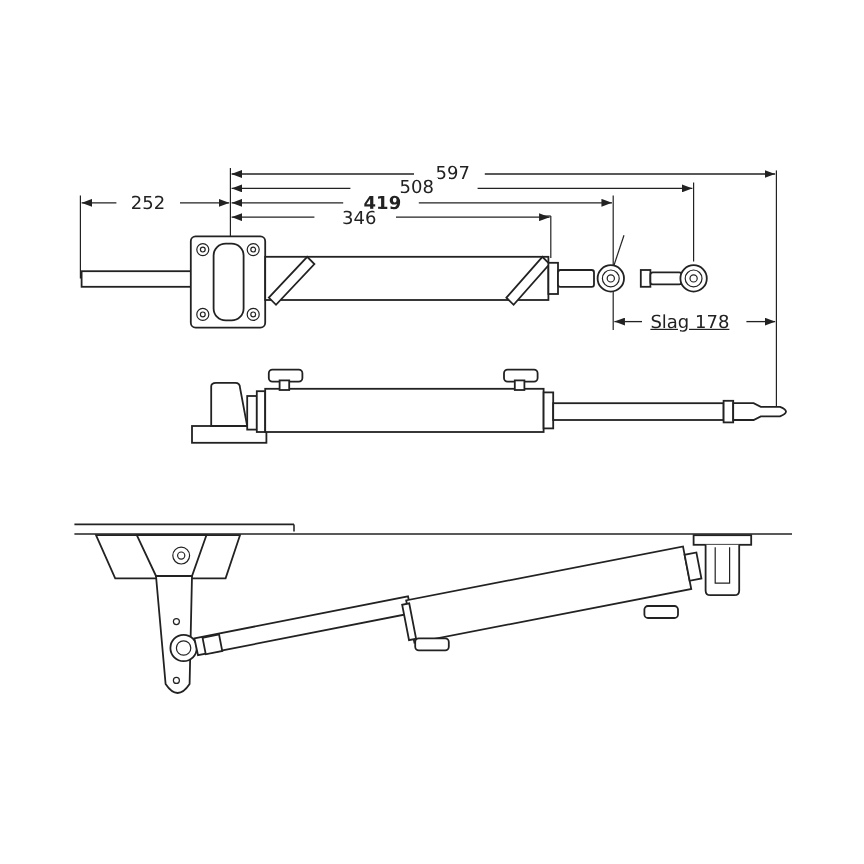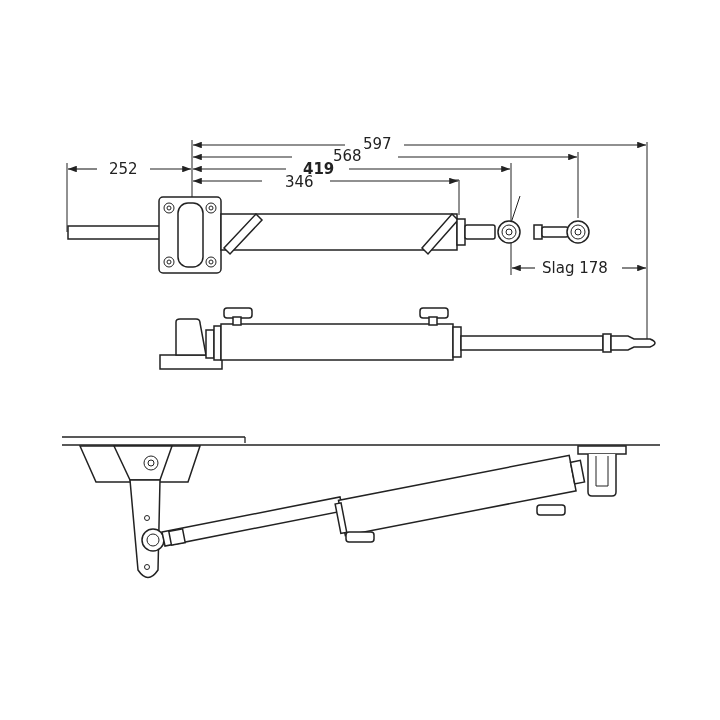--- a/index.html
+++ b/index.html
@@ -139,18 +139,18 @@
     <rect class="body" x="346" y="532" width="28" height="10" rx="3"></rect>
     <rect class="body" x="537" y="505" width="28" height="10" rx="3"></rect>
 
     <rect class="body" x="578" y="446" width="48" height="8"></rect>
     <path class="body" d="M588,454 L588,492 Q588,496 592,496 L612,496 Q616,496 616,492 L616,454"></path>
     <path class="thin" d="M596,456 L596,486 L608,486 L608,456"></path>
   </g>
 </svg>
 
 <div class="lbl" style="left:360px;top:136px;">597</div>
-<div class="lbl" style="left:330px;top:148px;">568</div>
+<div class="lbl" style="left:330px;top:148px;">508</div>
 <div class="lbl" style="left:300px;top:161px;font-weight:bold;">419</div>
 <div class="lbl" style="left:282px;top:174px;text-align:right;">346</div>
 <div class="lbl" style="left:106px;top:161px;">252</div>
-<div class="lbl" style="left:539px;top:260px;">Slag 178</div>
+<div class="lbl" style="left:539px;top:260px;text-decoration:underline;">Slag 178</div>
 </div>
 
 </body></html>

